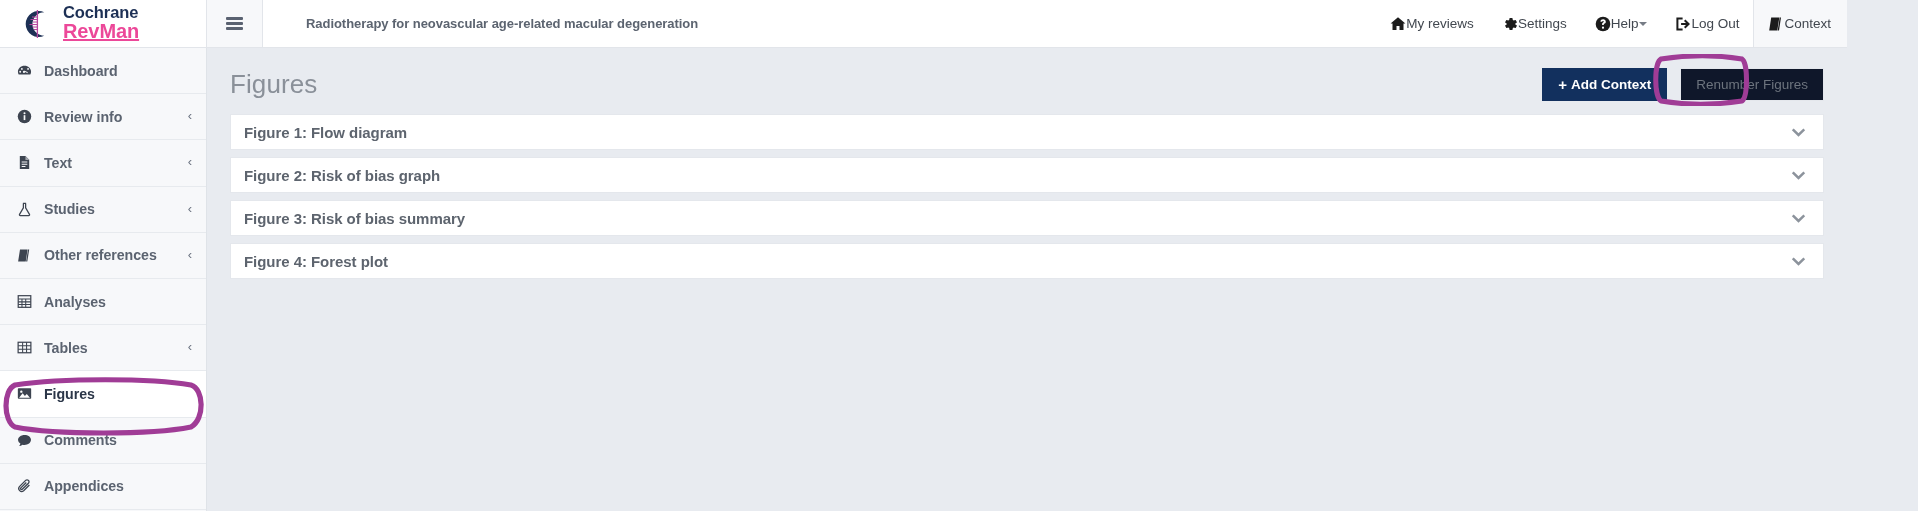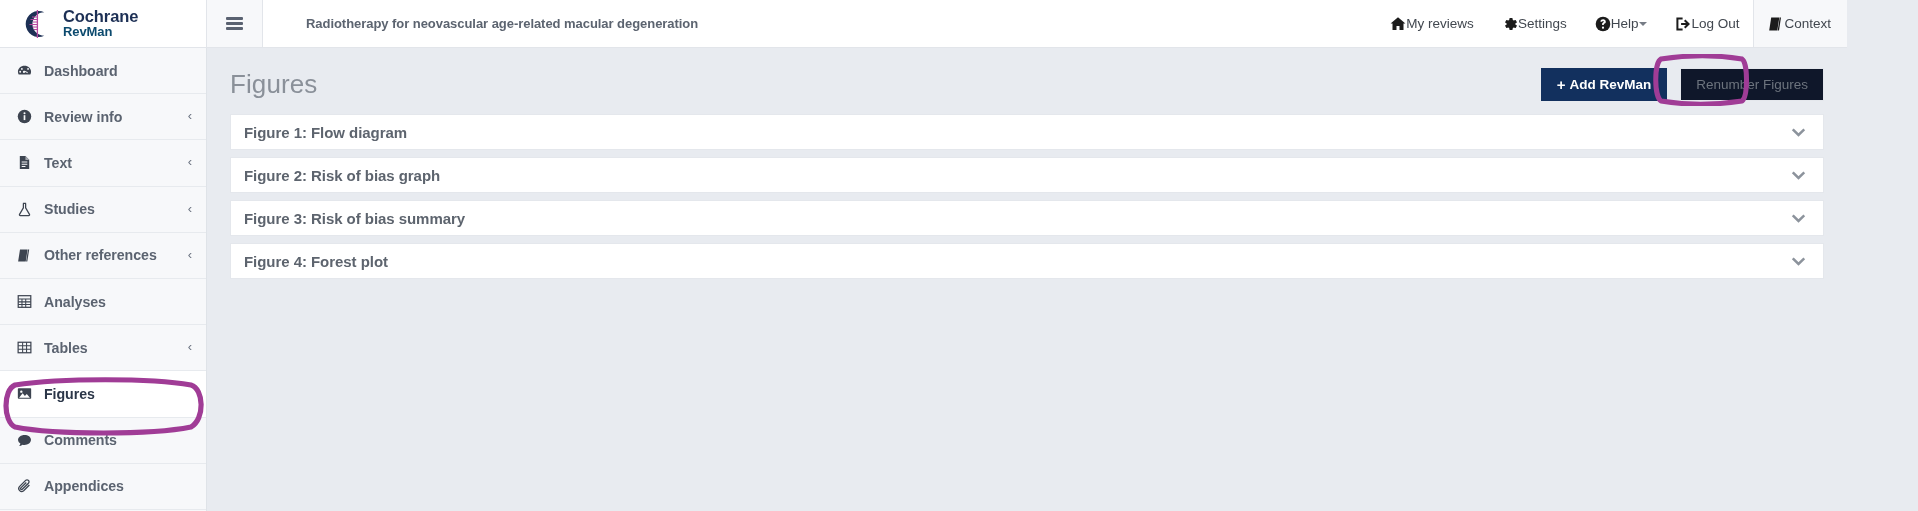--- a/index.html
+++ b/index.html
@@ -24,21 +24,21 @@
   .brand {
     width: 207px; flex: 0 0 207px;
     display: flex; align-items: center; gap: 9px;
     padding-left: 22px;
     background: #ffffff;
     border-right: 1px solid #e2e5ea;
   }
   .brand-logo { width: 32px; height: 32px; flex: 0 0 32px; }
   .brand-text { line-height: 1.02; padding-bottom: 1px; }
   .brand-l1 { font-size: 16.5px; font-weight: bold; color: #1d3055; letter-spacing: -0.1px; }
-  .brand-l2 { font-size: 13px; font-weight: bold; color: #0c4a6e; letter-spacing: -0.1px; }
+  .brand-l2 { font-size: 20px; font-weight: bold; color: #ec4899; letter-spacing: -0.1px; text-decoration: underline; }
 
   .hamburger-wrap {
     width: 56px; flex: 0 0 56px;
     display: flex; align-items: center; justify-content: center;
     background: #f7f8fa;
     border-right: 1px solid #e2e5ea;
     cursor: pointer;
   }
   .hamburger { width: 17px; height: 13px; display: flex; flex-direction: column; justify-content: space-between; }
   .hamburger i { display: block; height: 2.6px; background: #5a6271; border-radius: 1px; }
@@ -346,21 +346,21 @@
 
     </div>
 
     <div class="main">
 
       <div class="page-head">
         <div class="page-title">Figures</div>
         <div class="head-actions">
           <div class="btn btn-primary">
             <span class="btn-plus">+</span>
-            <span>Add RevMan</span>
+            <span>Add Context</span>
           </div>
           <div class="btn btn-default">
             <span>Renumber Figures</span>
           </div>
         </div>
       </div>
 
       <div class="fig-list">
 
         <div class="fig-row">

